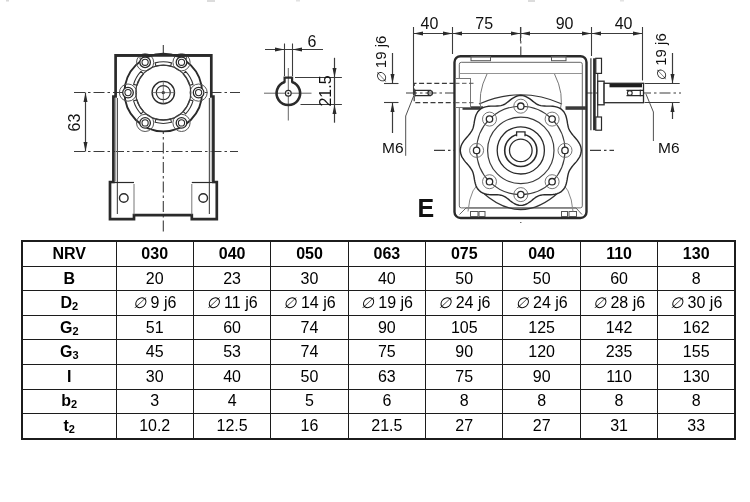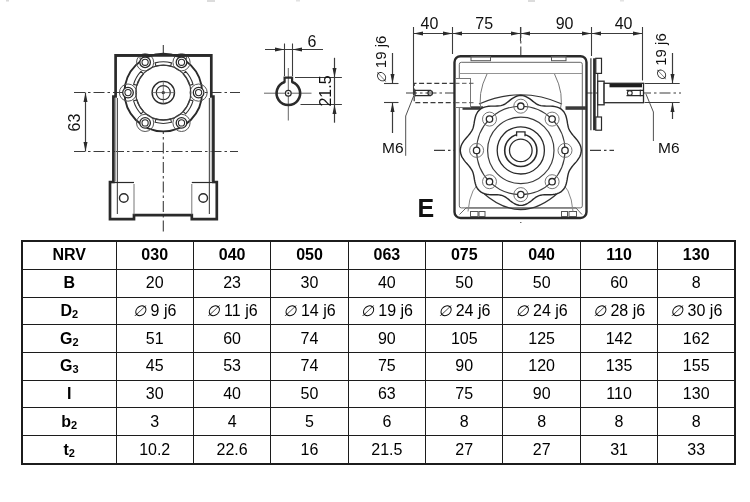--- a/index.html
+++ b/index.html
@@ -1,18 +1,18 @@
 <!DOCTYPE html>
 <html><head><meta charset="utf-8">
 <style>
 html,body{margin:0;padding:0;background:#fff;width:750px;height:502px;overflow:hidden}
 body{font-family:"Liberation Sans",sans-serif}
 #wrap{position:relative;width:750px;height:502px}
 svg text{font-family:"Liberation Sans",sans-serif}
-#tbl{position:absolute;left:21px;top:240px;width:713px;height:225px;border-collapse:collapse;table-layout:fixed;font-size:16px;color:#000}
+#tbl{position:absolute;left:21px;top:240px;width:713px;height:200px;border-collapse:collapse;table-layout:fixed;font-size:16px;color:#000}
 #tbl td{border:1.4px solid #1c1c1c;text-align:center;vertical-align:middle;padding:0;overflow:hidden}
 #tbl{border:2px solid #1c1c1c}
 #tbl .lc{font-weight:bold}
 #tbl tr.hd td{font-weight:bold}
 #tbl .sub{font-size:11px;vertical-align:-2px;font-weight:bold}
 #tbl i.phi{font-style:italic;font-size:15px}
 </style></head>
 <body>
 <div id="wrap">
 
@@ -350,21 +350,21 @@
           <td>162</td>
         </tr>
 <tr>
           <td class="lc">G<span class="sub">3</span></td>
           <td>45</td>
           <td>53</td>
           <td>74</td>
           <td>75</td>
           <td>90</td>
           <td>120</td>
-          <td>135</td>
+          <td>235</td>
           <td>155</td>
         </tr>
 <tr>
           <td class="lc">I</td>
           <td>30</td>
           <td>40</td>
           <td>50</td>
           <td>63</td>
           <td>75</td>
           <td>90</td>
@@ -378,21 +378,21 @@
           <td>5</td>
           <td>6</td>
           <td>8</td>
           <td>8</td>
           <td>8</td>
           <td>8</td>
         </tr>
 <tr>
           <td class="lc">t<span class="sub">2</span></td>
           <td>10.2</td>
-          <td>22.6</td>
+          <td>12.5</td>
           <td>16</td>
           <td>21.5</td>
           <td>27</td>
           <td>27</td>
           <td>31</td>
           <td>33</td>
         </tr>
 </tbody>
     </table>
 </div>

